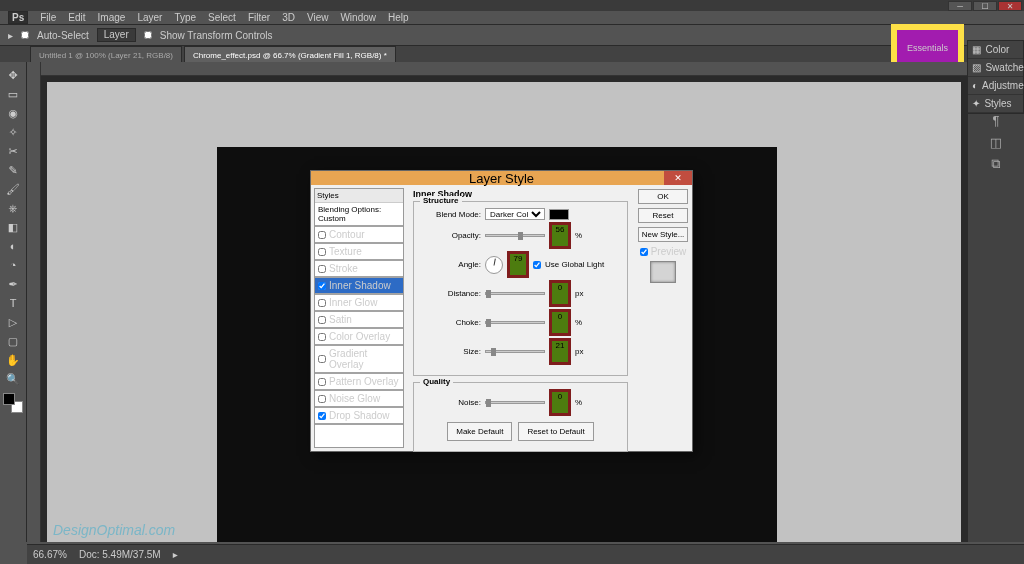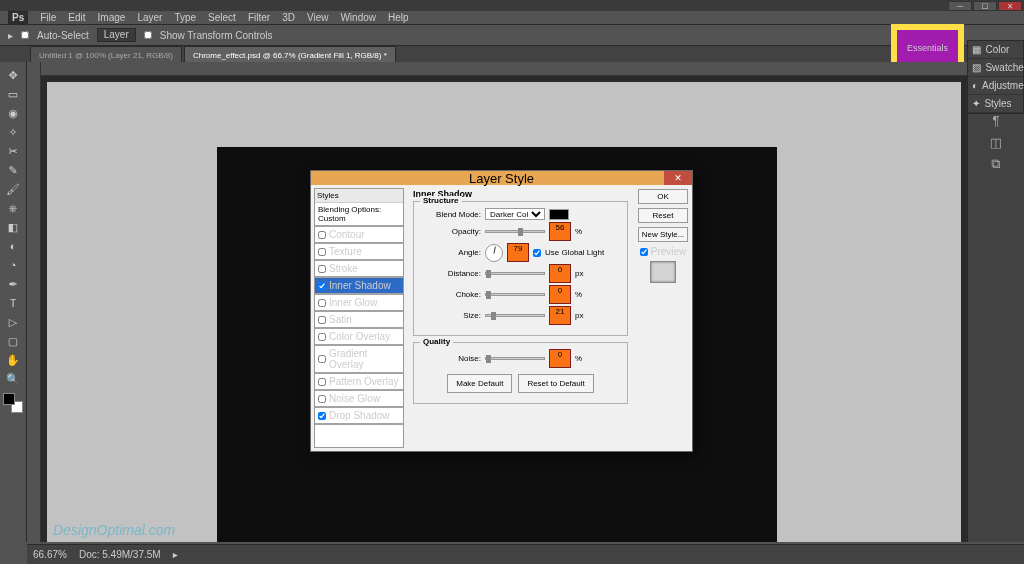--- a/index.html
+++ b/index.html
@@ -42,21 +42,21 @@
 .dlg-left .it{padding:2px 3px;font-size:8px;color:#000;display:flex;align-items:center;gap:3px;border-bottom:2px solid #a3a3a3}
 .dlg-left .it.sel{background:#2d6bc5;color:#fff}
 .dlg-left .it input{width:8px;height:8px}
 .dlg-mid{flex:1;padding:4px 6px}
 .dlg-mid .grp{border:1px solid #b0b0b0;padding:4px 6px 8px;margin-bottom:6px;position:relative}
 .dlg-mid .grp .lg{position:absolute;top:-6px;left:6px;background:#f0f0f0;padding:0 3px;font-size:8px;color:#000;font-weight:bold}
 .dlg-mid .row{display:flex;align-items:center;margin:2px 11px;gap:4px}
 .dlg-mid .lab{width:50px;text-align:right;font-size:8px;color:#000}
 .dlg-mid .sl{flex:1;height:3px;background:#ccc;border:1px solid #999;position:relative;max-width:60px}
 .dlg-mid .sl .th{position:absolute;width:5px;height:8px;background:#888;top:-3px}
-.dlg-mid .valbox{width:22px;height:19px;border:1px solid #7f1d1d;background:#f97316;font-size:8px;text-align:center;color:#000}
+.dlg-mid .valbox{width:22px;height:27px;border:3px solid #7f1d1d;background:#4d7c0f;font-size:8px;text-align:center;color:#000}
 .dlg-mid .u{font-size:8px;color:#000;width:14px}
 .dlg-mid select{font-size:8px;height:12px;width:60px;border:1px solid #999;background:#fff;color:#000}
 .dlg-mid .swatch{width:20px;height:11px;background:#000;border:1px solid #999}
 .dlg-mid .angle{width:18px;height:18px;border:1px solid #999;border-radius:50%;position:relative;background:#fff}
 .dlg-mid .angle::after{content:"";position:absolute;width:7px;height:1px;background:#333;top:8px;left:8px;transform-origin:left;transform:rotate(-79deg)}
 .dlg-mid .contour{width:20px;height:16px;border:1px solid #999;background:linear-gradient(135deg,#fff 50%,#888 50%)}
 .dlg-mid .btn{border:1px solid #999;background:#f5f5f5;padding:4px 8px;font-size:8px;color:#000}
 .dlg-right{width:58px;padding:4px;display:flex;flex-direction:column;gap:4px;align-items:center}
 .dlg-right .btn{width:50px;border:1px solid #999;background:#f5f5f5;padding:2px 0;font-size:8px;color:#000;text-align:center}
 .dlg-right .pv{width:26px;height:22px;background:#d4d4d4;border:1px solid #888;box-shadow:inset 0 0 3px rgba(0,0,0,.4)}

